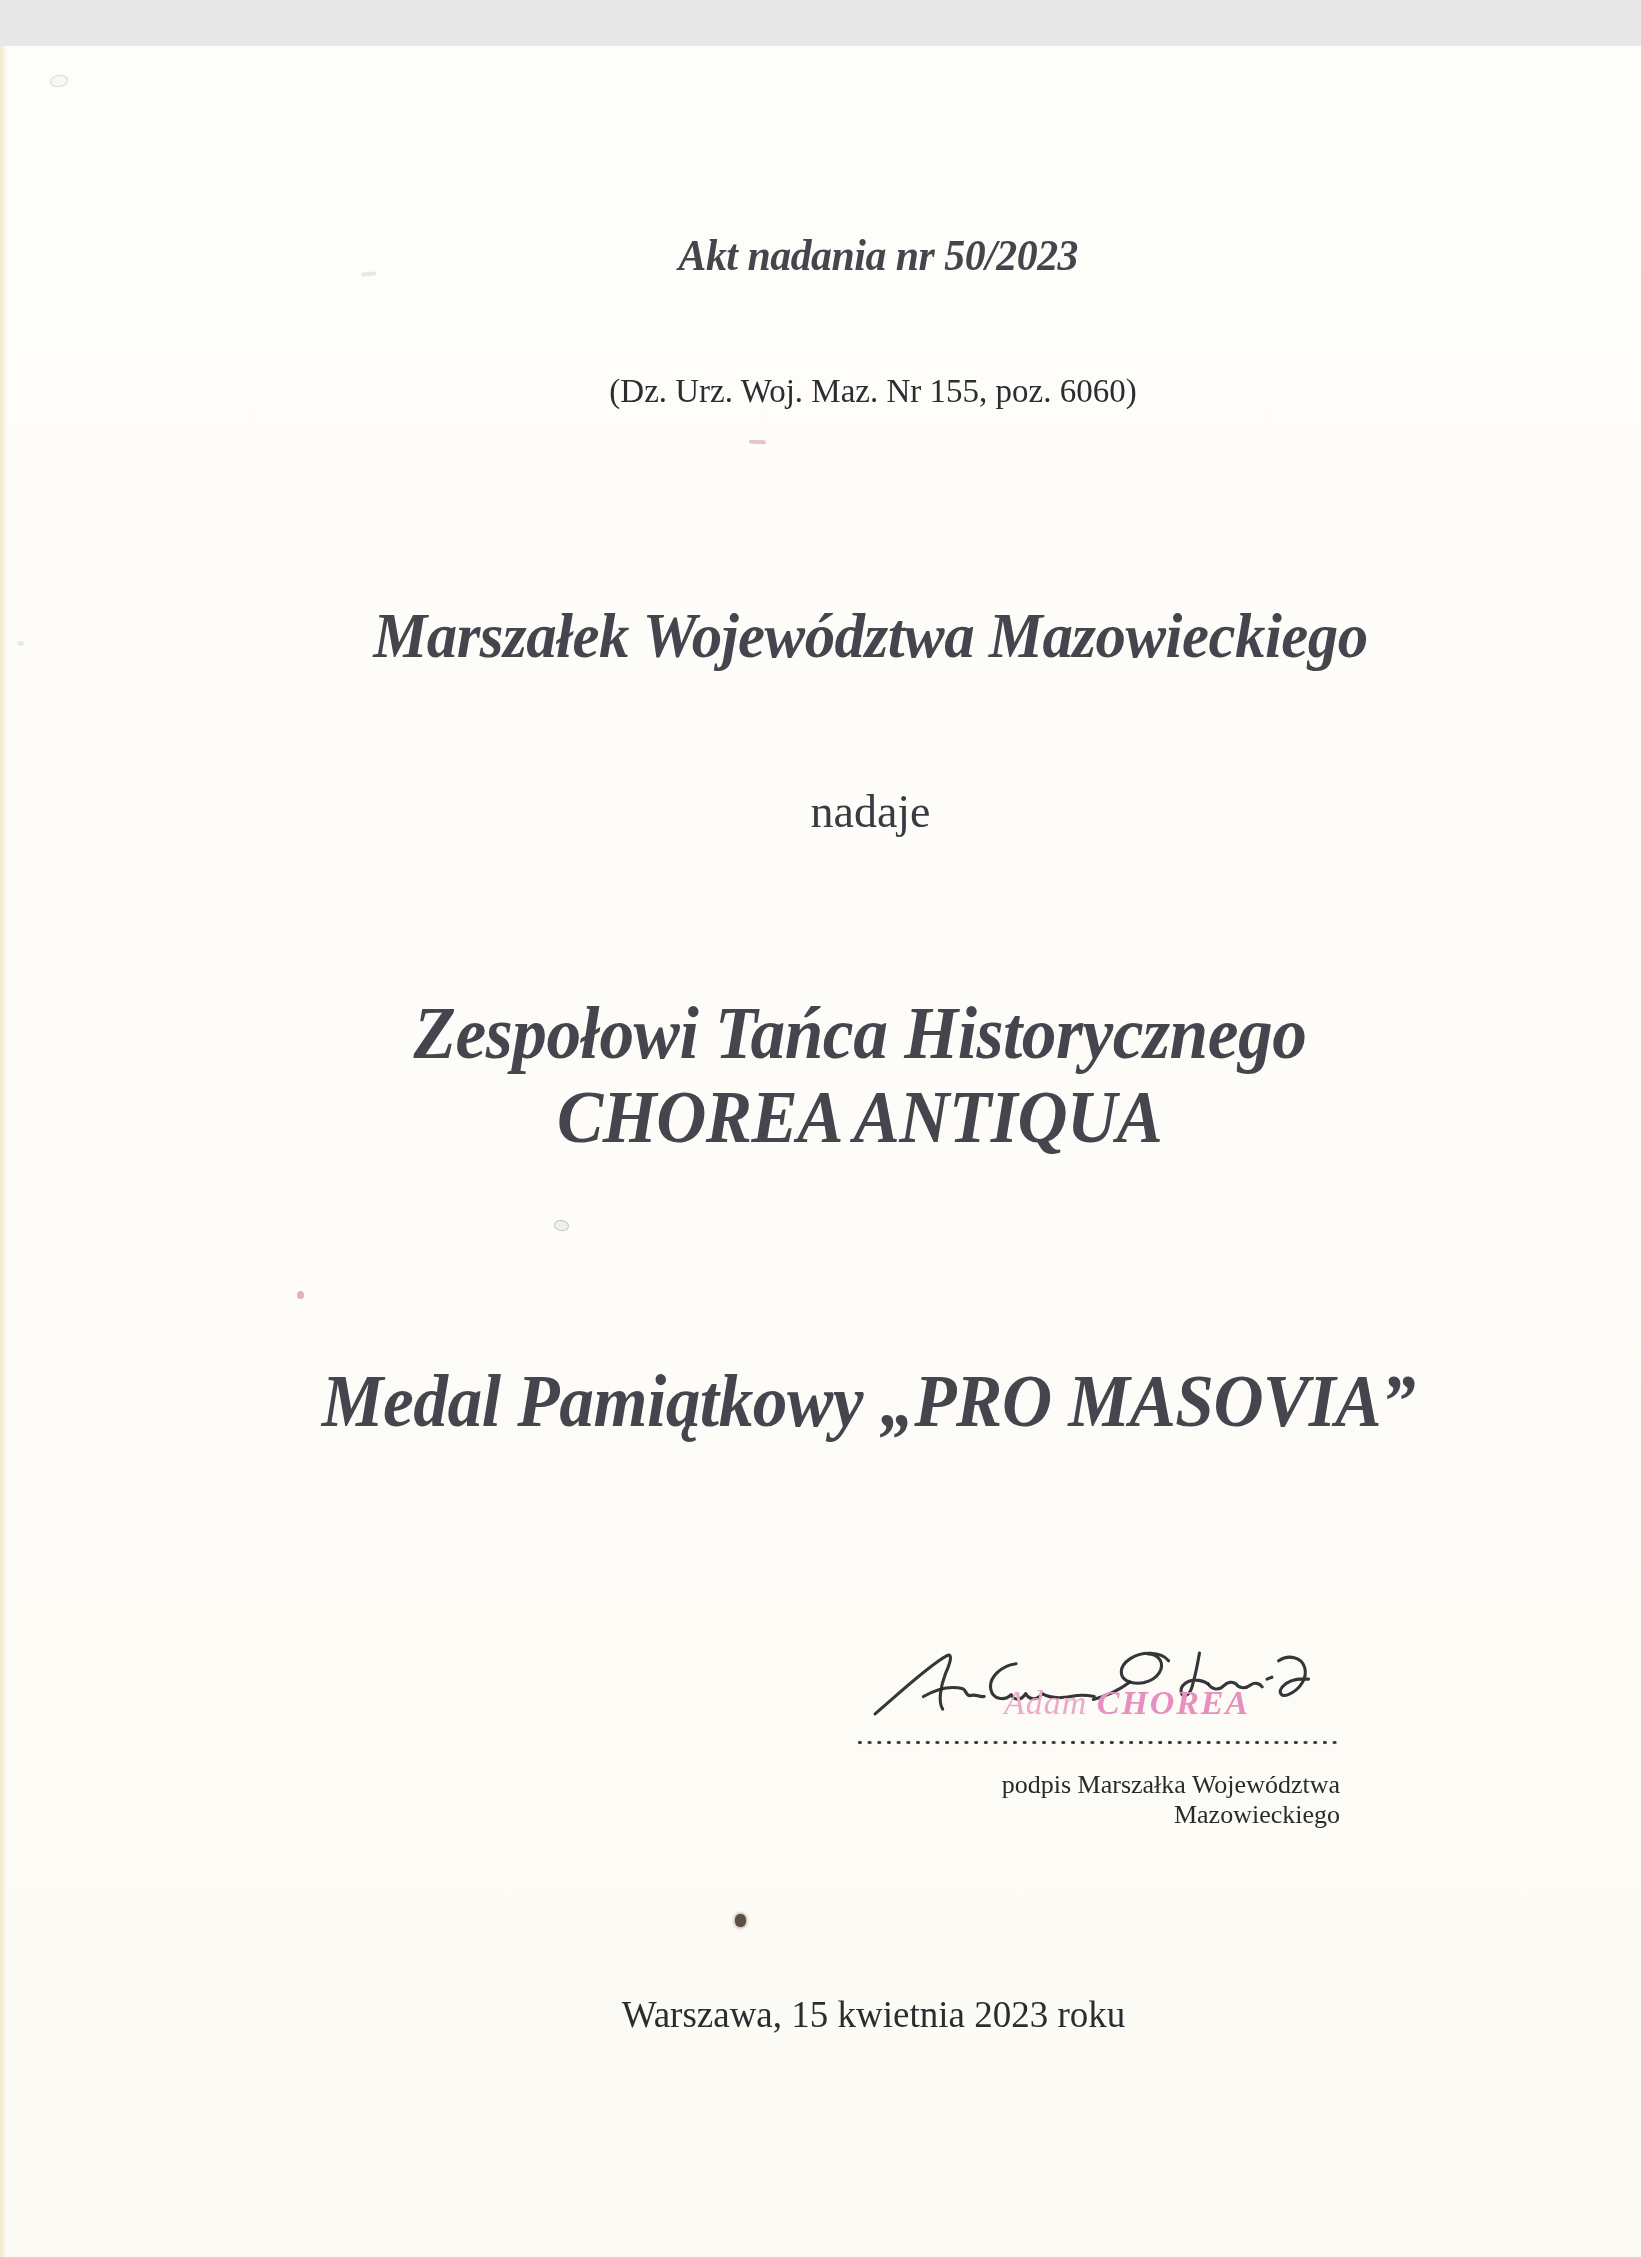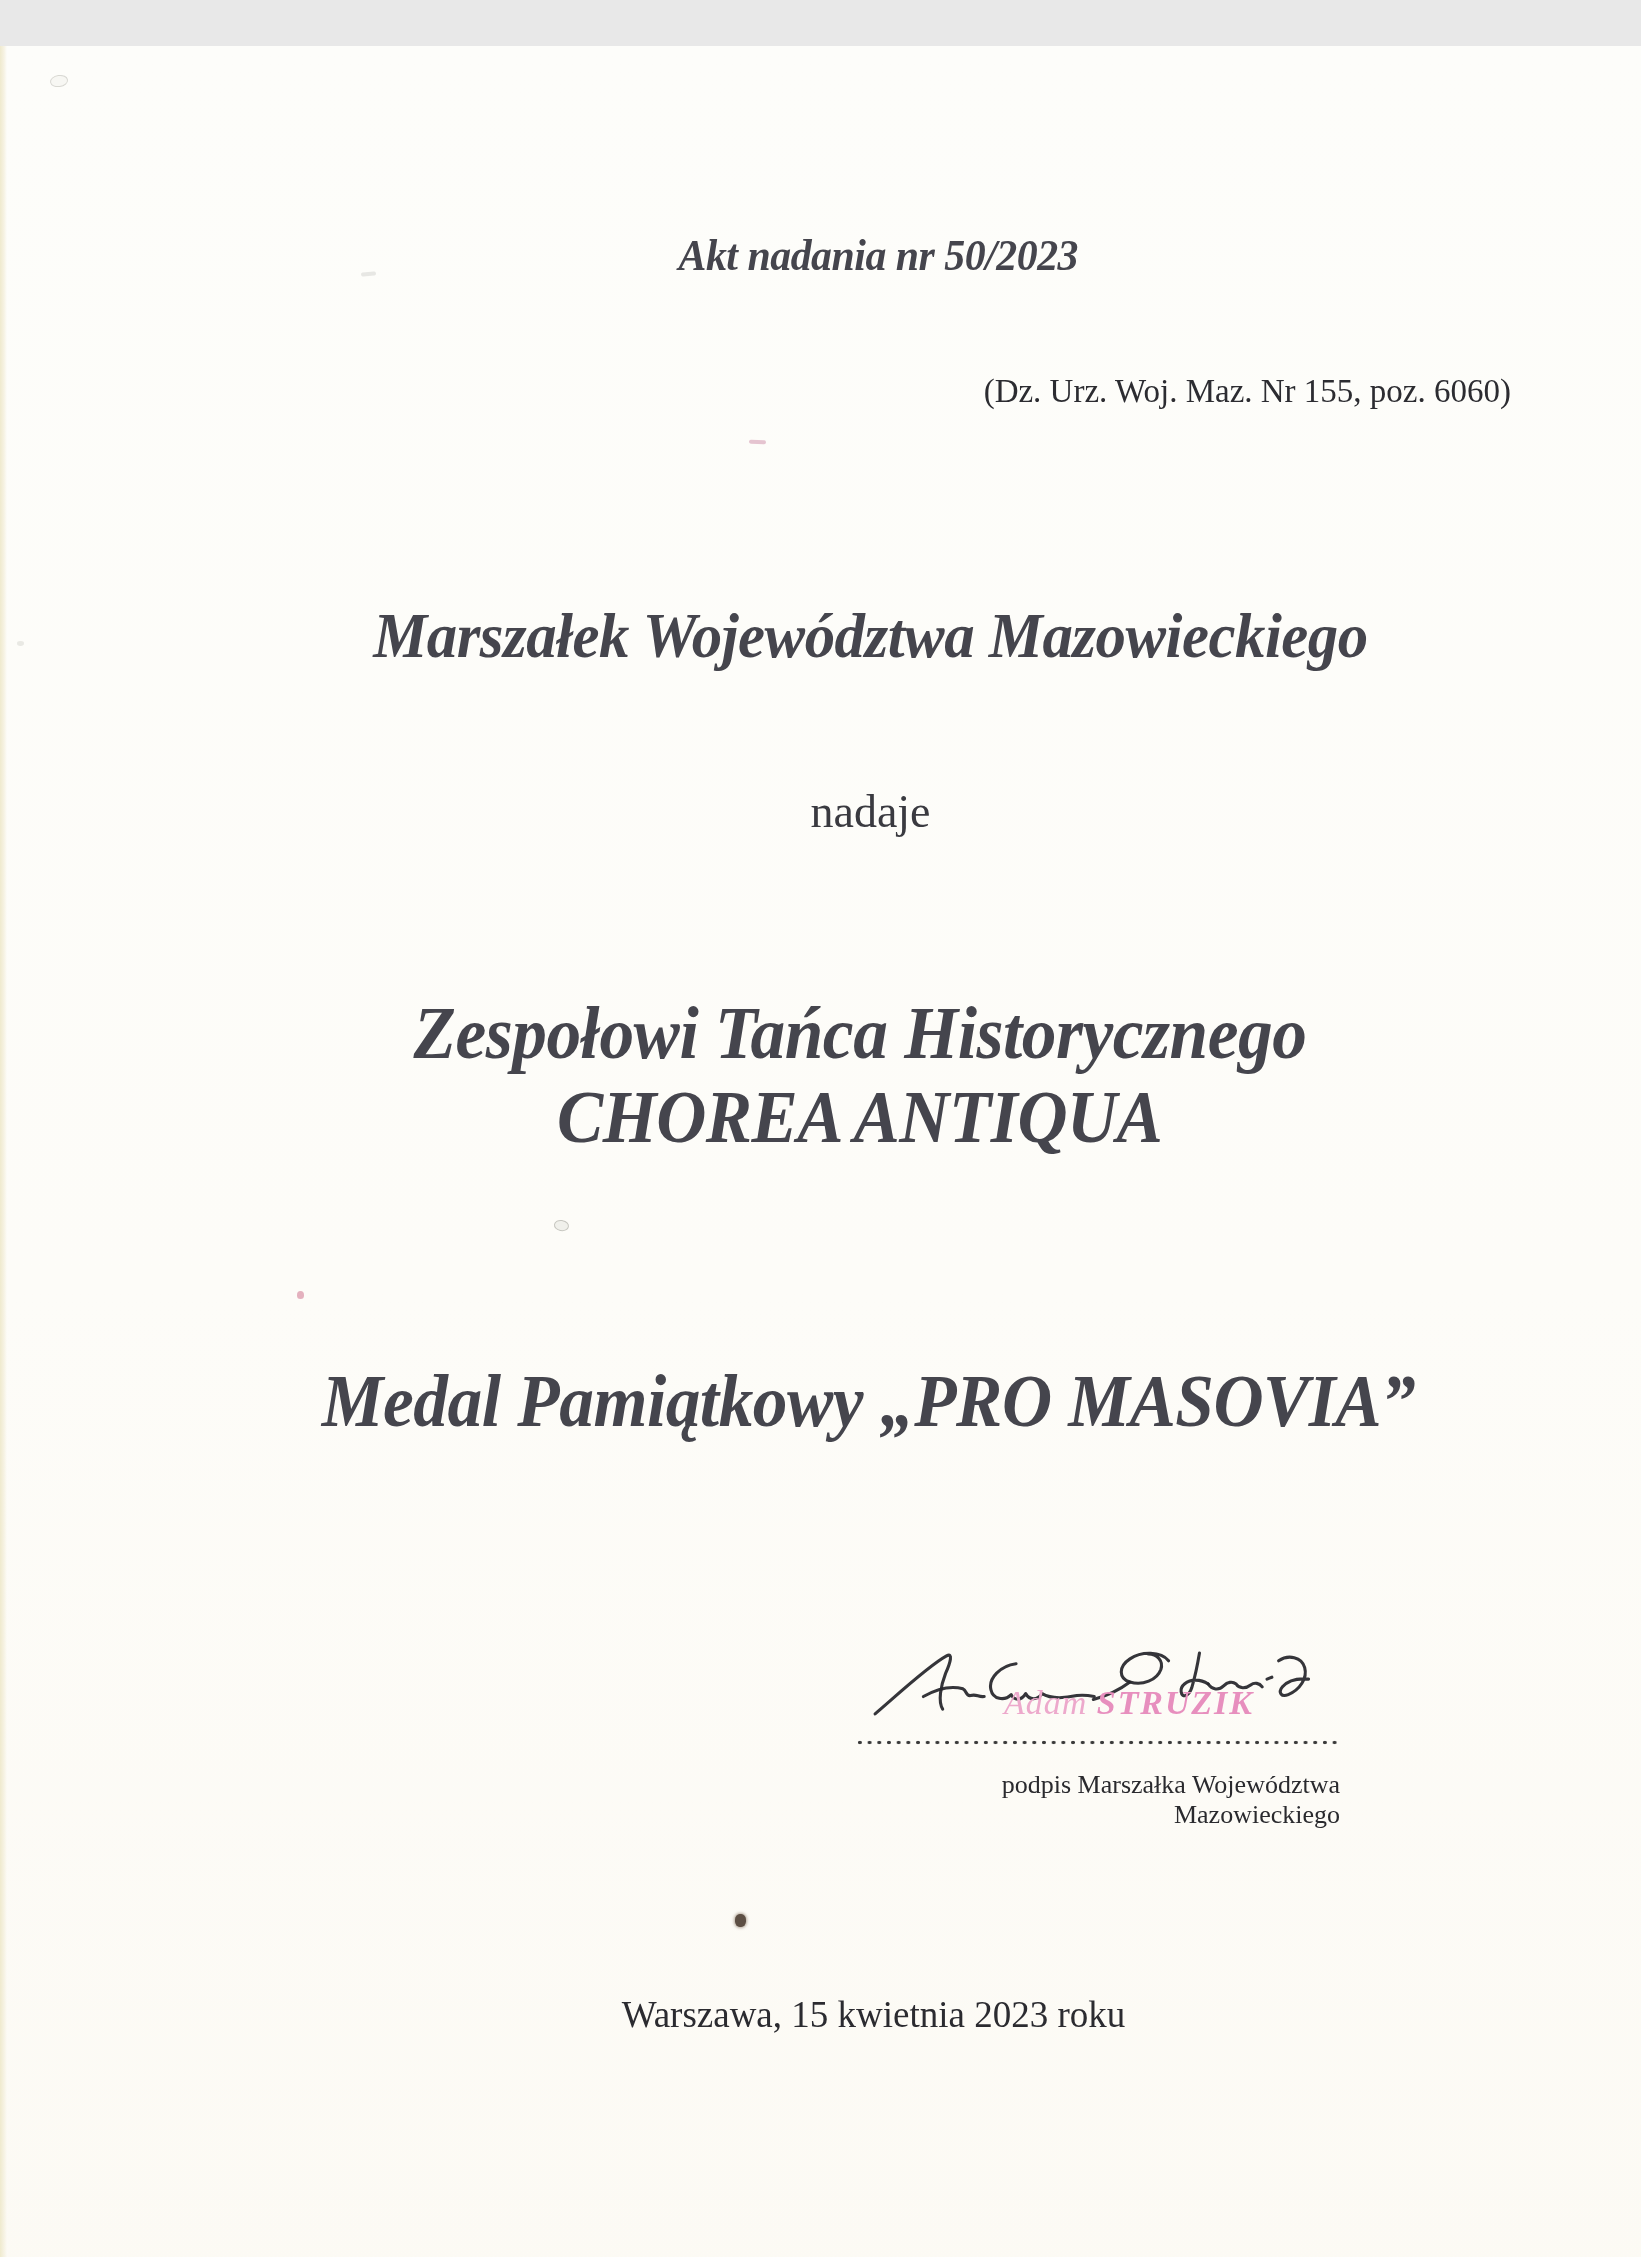--- a/index.html
+++ b/index.html
@@ -18,21 +18,21 @@
     font-weight:bold;font-style:italic;color:#45454d;
     letter-spacing:-0.5px;
   }
   .condensed{display:inline-block;transform:scaleX(.95);transform-origin:50% 50%;white-space:nowrap;}
   .doc-title{top:185px;left:58px;font-size:44px;}
   .legal{
     top:326px;left:235px;width:1276px;
     font-size:33px;line-height:38px;color:#2c2c31;
   }
   .legal .just{text-align:justify;text-align-last:justify;}
-  .legal .last{text-align:right;}
+  .legal .last{text-align:center;}
   .issuer{top:554px;left:50px;font-size:64px;}
   .nadaje{top:740px;left:50px;font-size:46px;color:#3a3a40;}
   .recipient{top:946px;left:39px;font-size:73px;line-height:84px;}
   .award{top:1315px;left:48px;font-size:73px;}
   .sig-svg{top:1574px;left:850px;width:502px;height:126px;}
   .stamp-name{
     top:1638px;left:1004px;font-size:34px;font-style:italic;
     color:#eda9cc;white-space:nowrap;letter-spacing:1px;
   }
   .stamp-name .last{font-weight:bold;color:#e78fbe;letter-spacing:1.9px;}
@@ -103,21 +103,21 @@
     <path class="sig-path" d="M290,64 C278,73 264,79 252,82"></path>
     <path class="sig-path" d="M362,34 C360,46 357,60 354,70 C351,79 344,81 343,74 C342,68 349,62 358,62 C364,62 368,64 371,66"></path>
     <path class="sig-path" d="M371,66 C375,72 382,73 387,68 C391,64 396,63 400,66 C403,71 410,71 415,67 C419,64 424,65 427,69"></path>
     <path class="sig-path" d="M432,61 L437,59"></path>
     <path class="sig-path" d="M444,42 C454,35 468,38 471,49 C474,60 466,72 454,77 C447,80 443,75 448,69 C454,62 464,60 475,61"></path>
   </svg>
 
   <div class="abs stamp-name">
     <span>Adam</span>
     <span> </span>
-    <span class="last">STRUZIK</span>
+    <span class="last">CHOREA</span>
   </div>
 
   <div class="abs dotted-line"></div>
 
   <div class="abs sig-caption">podpis Marszałka Województwa Mazowieckiego</div>
 
   <div class="abs centered date-line">Warszawa, 15 kwietnia 2023 roku</div>
 
 </div>
 

